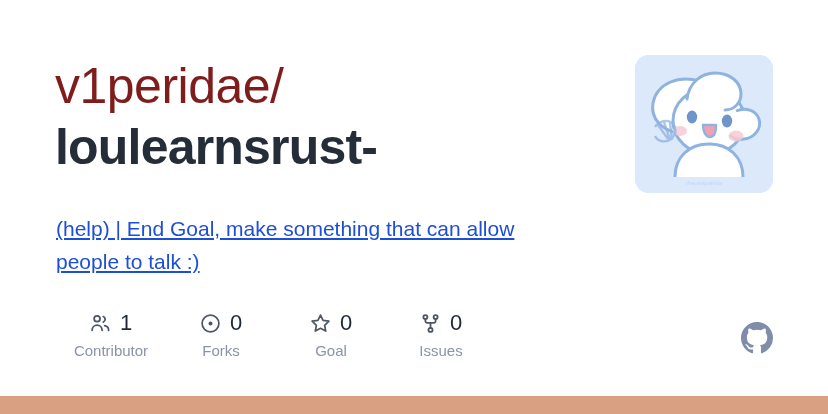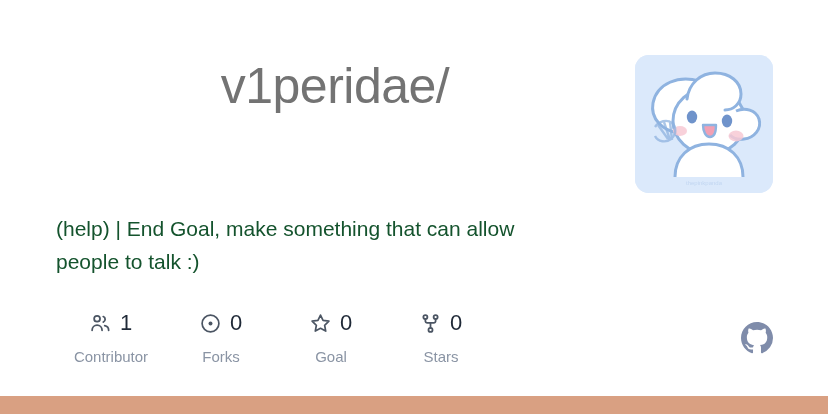--- a/index.html
+++ b/index.html
@@ -29,44 +29,44 @@
   .heading {
     position: absolute;
     left: 55px;
     top: 56px;
     width: 560px;
   }
   .owner {
     font-size: 50px;
     line-height: 60px;
     font-weight: 400;
-    color: #737373;
+    color: #7f1d1d;
     letter-spacing: -0.5px;
     white-space: nowrap;
-    text-align: center;
   }
   .repo {
     font-size: 50px;
     line-height: 62px;
     font-weight: 700;
     color: #252d38;
     letter-spacing: -0.8px;
     white-space: nowrap;
   }
 
   
   .description {
     position: absolute;
     left: 56px;
     top: 212px;
     width: 520px;
     font-size: 21px;
     line-height: 33px;
-    color: #14532d;
-    font-weight: 400;
+    color: #1d4ed8;
+    font-weight: 400;
+    text-decoration: underline;
   }
 
   
   .stats {
     position: absolute;
     left: 56px;
     top: 308px;
     display: flex;
     align-items: flex-start;
   }
@@ -93,21 +93,21 @@
     width: 21px;
     height: 21px;
   }
   .stat-value {
     font-size: 22px;
     line-height: 22px;
     color: #1f2937;
     font-weight: 400;
   }
   .stat-label {
-    margin-top: 10px;
+    margin-top: 4px;
     font-size: 15px;
     line-height: 17px;
     color: #8a94a4;
     font-weight: 400;
   }
 
   
   .gh-mark {
     position: absolute;
     left: 741px;
@@ -148,20 +148,21 @@
     background: #d9a082;
   }
 </style>
 </head>
 <body>
 
 <div class="card">
 
   <div class="heading">
     <div class="owner">v1peridae/</div>
+    <div class="repo">loulearnsrust-</div>
   </div>
 
   <div class="description">(help) | End Goal, make something that can allow people to talk :)</div>
 
   <div class="stats">
 
     <div class="stat">
       <div class="stat-top">
         <span class="stat-icon">
           <svg viewBox="0 0 16 16" fill="none" stroke="currentColor" stroke-width="1.35" stroke-linecap="round" stroke-linejoin="round">
@@ -207,21 +208,21 @@
           <svg viewBox="0 0 16 16" fill="none" stroke="currentColor" stroke-width="1.35" stroke-linecap="round">
             <circle cx="4.1" cy="3.1" r="1.55"></circle>
             <circle cx="11.9" cy="3.1" r="1.55"></circle>
             <circle cx="8" cy="12.9" r="1.55"></circle>
             <path d="M4.1 4.65v1.5a1.4 1.4 0 0 0 1.4 1.4h5a1.4 1.4 0 0 0 1.4-1.4v-1.5"></path>
             <path d="M8 7.55v3.8"></path>
           </svg>
         </span>
         <span class="stat-value">0</span>
       </div>
-      <div class="stat-label">Stars</div>
+      <div class="stat-label">Issues</div>
     </div>
 
   </div>
 
   <div class="gh-mark">
     <svg viewBox="0 0 16 16" fill="#7f8caa">
       <path d="M8 0C3.58 0 0 3.58 0 8c0 3.54 2.29 6.53 5.47 7.59.4.07.55-.17.55-.38
                0-.19-.01-.82-.01-1.49-2.01.37-2.53-.49-2.69-.94-.09-.23-.48-.94-.82-1.13
                -.28-.15-.68-.52-.01-.53.63-.01 1.08.58 1.23.82.72 1.21 1.87.87 2.33.66
                .07-.52.28-.87.51-1.07-1.78-.2-3.64-.89-3.64-3.95 0-.87.31-1.59.82-2.15

